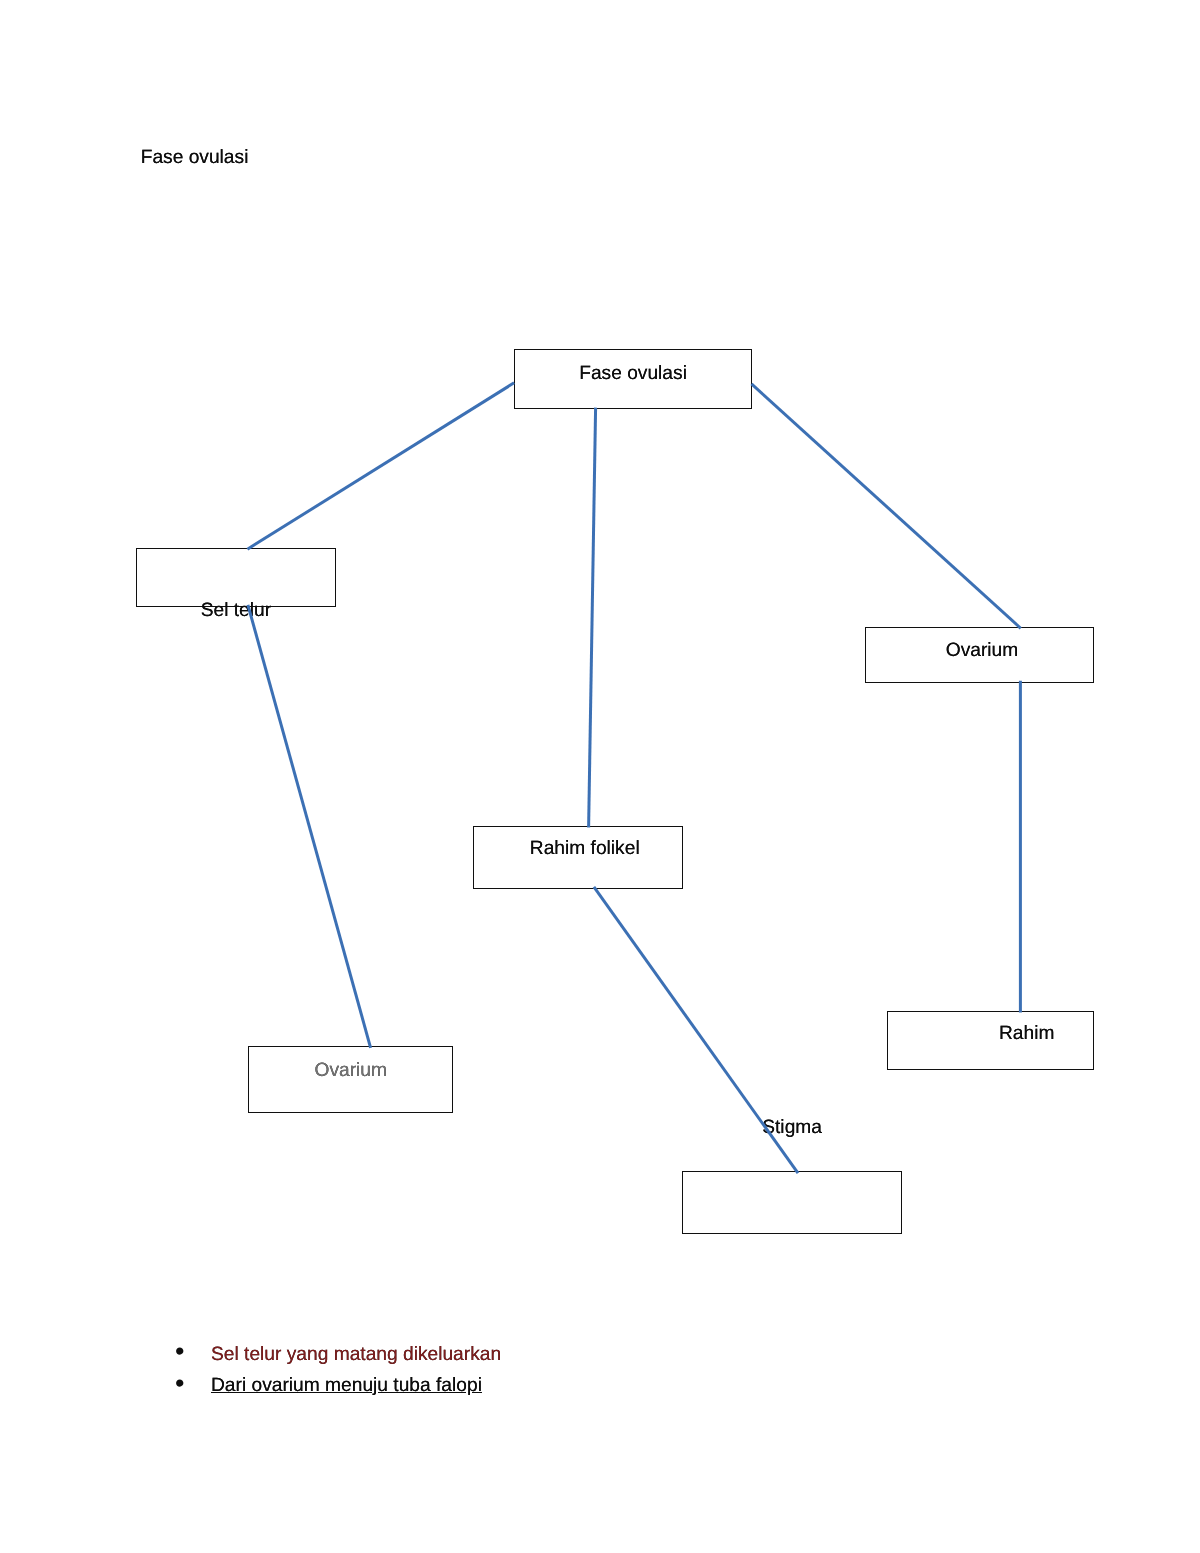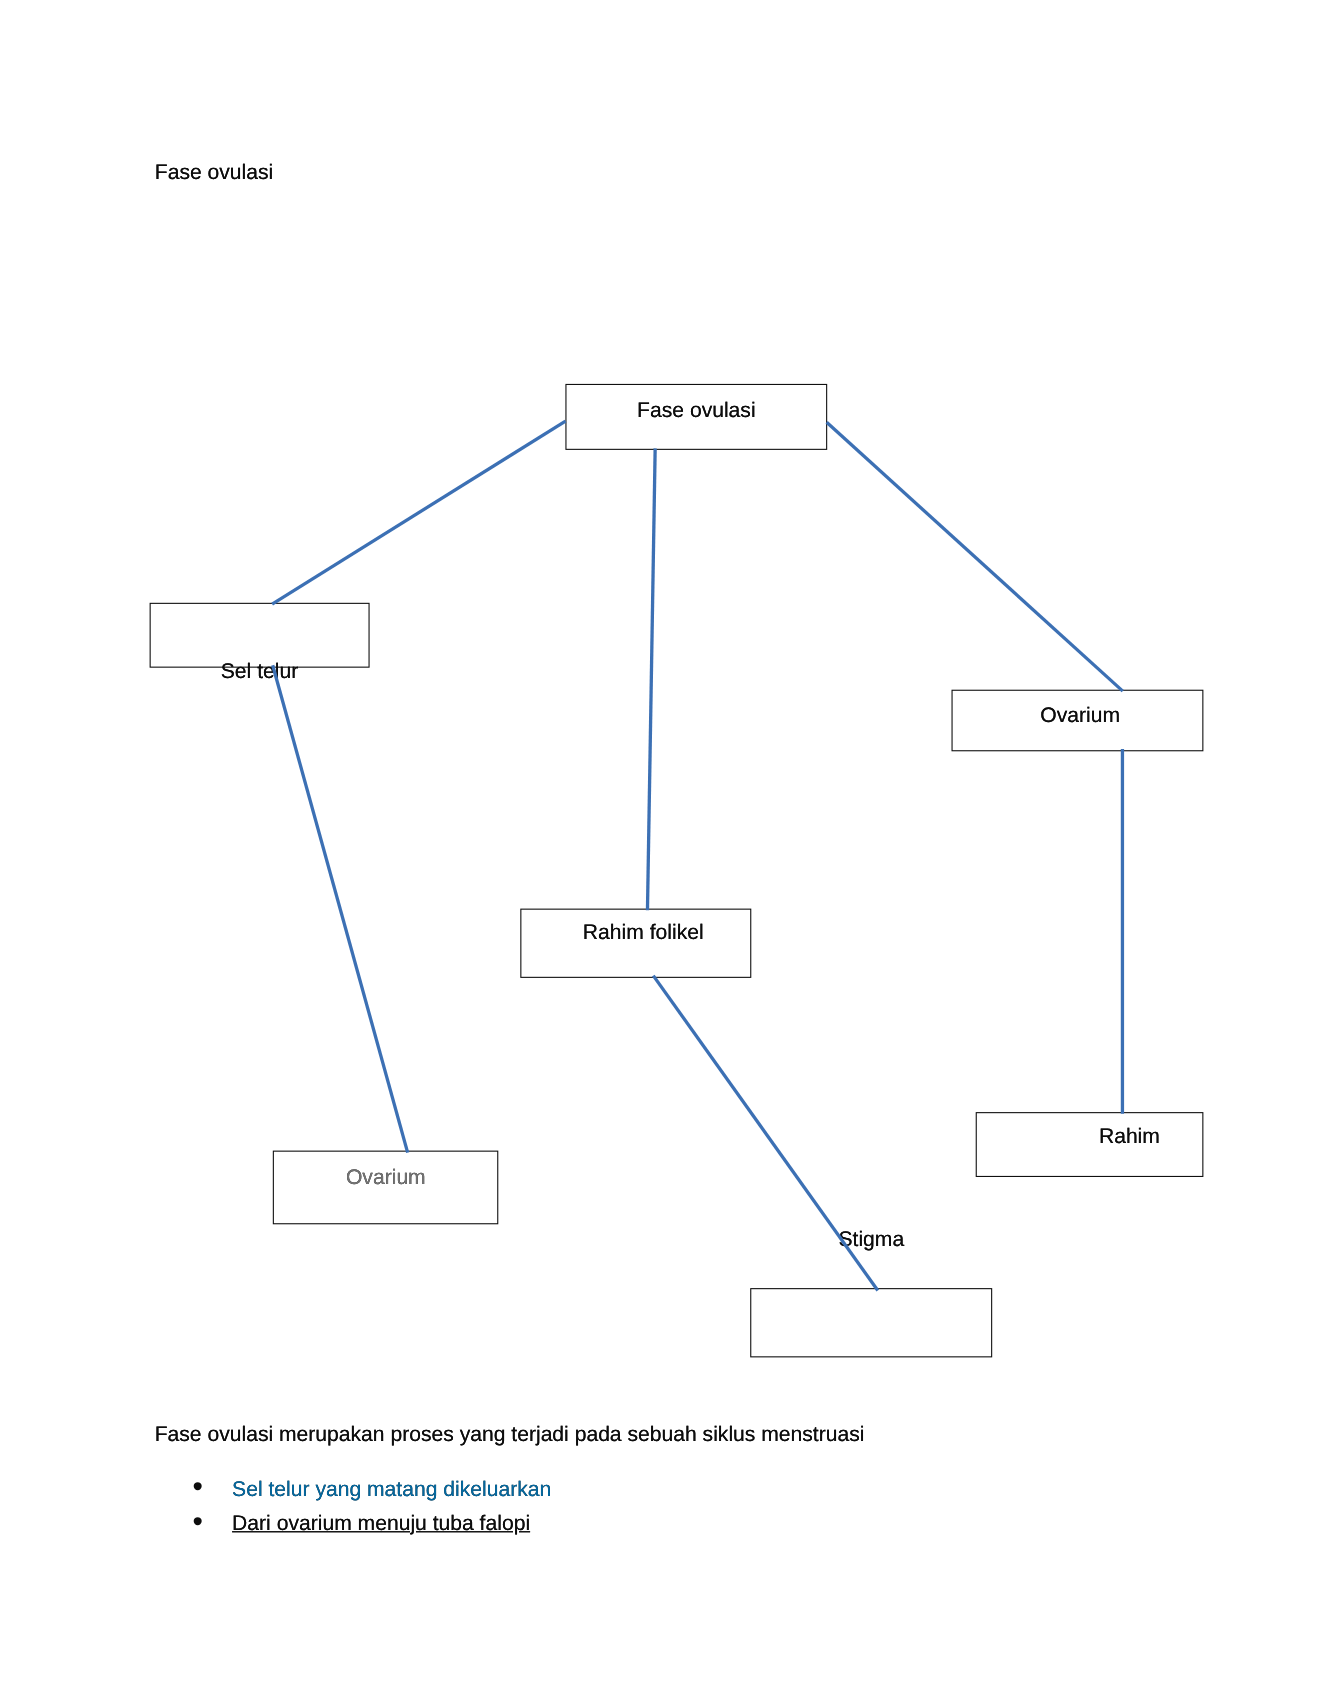--- a/index.html
+++ b/index.html
@@ -38,24 +38,23 @@
       <div class="nodebox" style="left: 473.3px; top: 826.4px; width: 210.1px; height: 63px; border-width: 1.5px; border-color: rgb(16, 16, 16);"></div>
       <div class="nodelabel" style="top: 839.4px; left: 529.827px; color: rgb(13, 13, 13);">Rahim folikel</div>
       <div class="nodebox" style="left: 886.7px; top: 1011.1px; width: 207.5px; height: 59.1px; border-width: 1.5px; border-color: rgb(16, 16, 16);"></div>
       <div class="nodelabel" style="top: 1024px; left: 999px; color: rgb(13, 13, 13);">Rahim</div>
       <div class="nodebox" style="left: 248.3px; top: 1046px; width: 204.9px; height: 67.2px; border-width: 1.5px; border-color: rgb(16, 16, 16);"></div>
       <div class="nodelabel" style="top: 1060.6px; left: 314.5px; color: #737373;">Ovarium</div>
       <div class="nodebox" style="left: 682.1px; top: 1170.7px; width: 220px; height: 63.3px; border-width: 1.5px; border-color: rgb(16, 16, 16);"></div>
       <div class="nodelabel" style="top: 1118px; left: 762.241px; color: rgb(13, 13, 13);">Stigma</div>
     </div>
   <div class="txt" id="heading" style="color: rgb(13, 13, 13); left: 140.7px; top: 148.4px;">Fase ovulasi</div>
-  <div class="txt" id="para" style="color: rgb(13, 13, 13); left: 140.6px; top: 1295.4px;">Fase ovulasi merupakan proses yang terjadi pada sebuah siklus menstruasi</div>
   <div id="bullets">
       <div class="list-item">
         <div class="bullet-dot" style="left: 174.9px; top: 1337.7px; color: rgb(13, 13, 13);">•</div>
-        <div class="txt" style="left: 211px; top: 1344.6px; color: #0369a1;">Sel telur yang matang dikeluarkan</div>
+        <div class="txt" style="left: 211px; top: 1344.6px; color: #7f1d1d;">Sel telur yang matang dikeluarkan</div>
       </div>
       <div class="list-item">
         <div class="bullet-dot" style="left: 174.9px; top: 1369.7px; color: rgb(13, 13, 13);">•</div>
         <div class="txt" style="left: 211px; top: 1375.7px; color: rgb(13, 13, 13); text-decoration: underline;">Dari ovarium menuju tuba falopi</div>
       </div>
     </div>
 </div>
 
 </body></html>

